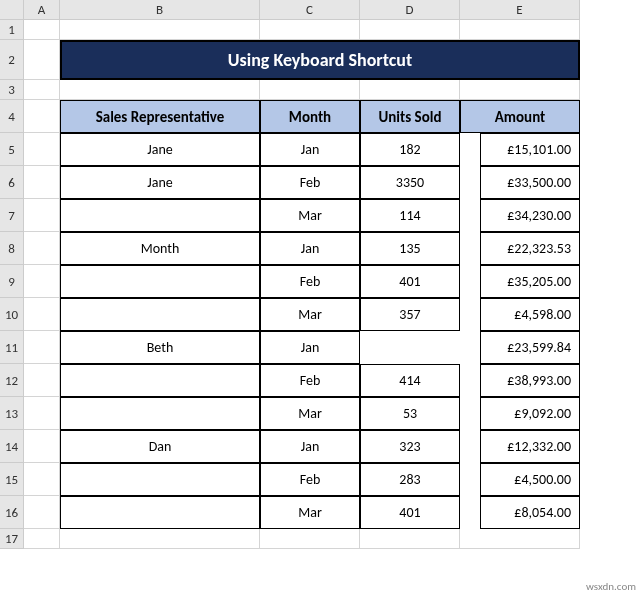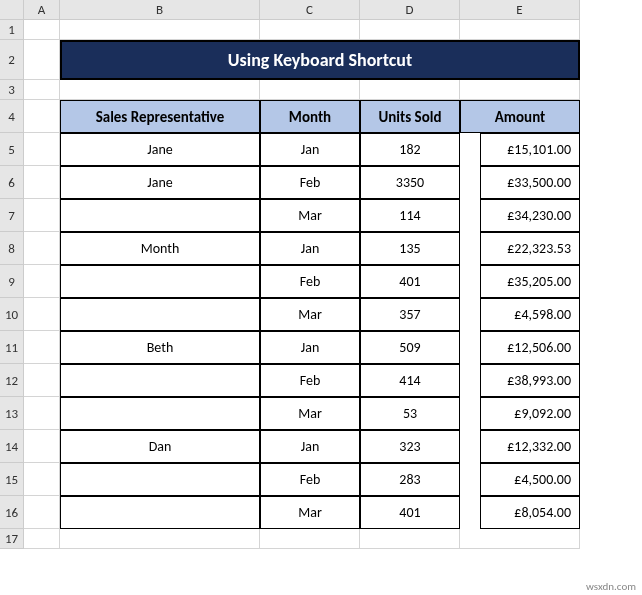--- a/index.html
+++ b/index.html
@@ -165,22 +165,21 @@
   <div class="data-cell center" style="grid-column:5;grid-row:10">401</div>
   <div class="data-cell right" style="grid-column:6;grid-row:10">£35,205.00</div>
 
   <div class="data-cell center" style="grid-column:3;grid-row:11"></div>
   <div class="data-cell center" style="grid-column:4;grid-row:11">Mar</div>
   <div class="data-cell center" style="grid-column:5;grid-row:11">357</div>
   <div class="data-cell right" style="grid-column:6;grid-row:11">£4,598.00</div>
 
   <div class="data-cell center" style="grid-column:3;grid-row:12">Beth</div>
   <div class="data-cell center" style="grid-column:4;grid-row:12">Jan</div>
-  <div class="data-cell center" style="grid-column:5;grid-row:12">509</div>
-  <div class="data-cell right" style="grid-column:6;grid-row:12">£12,506.00</div>
+  <div class="data-cell right" style="grid-column:6;grid-row:12">£23,599.84</div>
 
   <div class="data-cell center" style="grid-column:3;grid-row:13"></div>
   <div class="data-cell center" style="grid-column:4;grid-row:13">Feb</div>
   <div class="data-cell center" style="grid-column:5;grid-row:13">414</div>
   <div class="data-cell right" style="grid-column:6;grid-row:13">£38,993.00</div>
 
   <div class="data-cell center" style="grid-column:3;grid-row:14"></div>
   <div class="data-cell center" style="grid-column:4;grid-row:14">Mar</div>
   <div class="data-cell center" style="grid-column:5;grid-row:14">53</div>
   <div class="data-cell right" style="grid-column:6;grid-row:14">£9,092.00</div>

